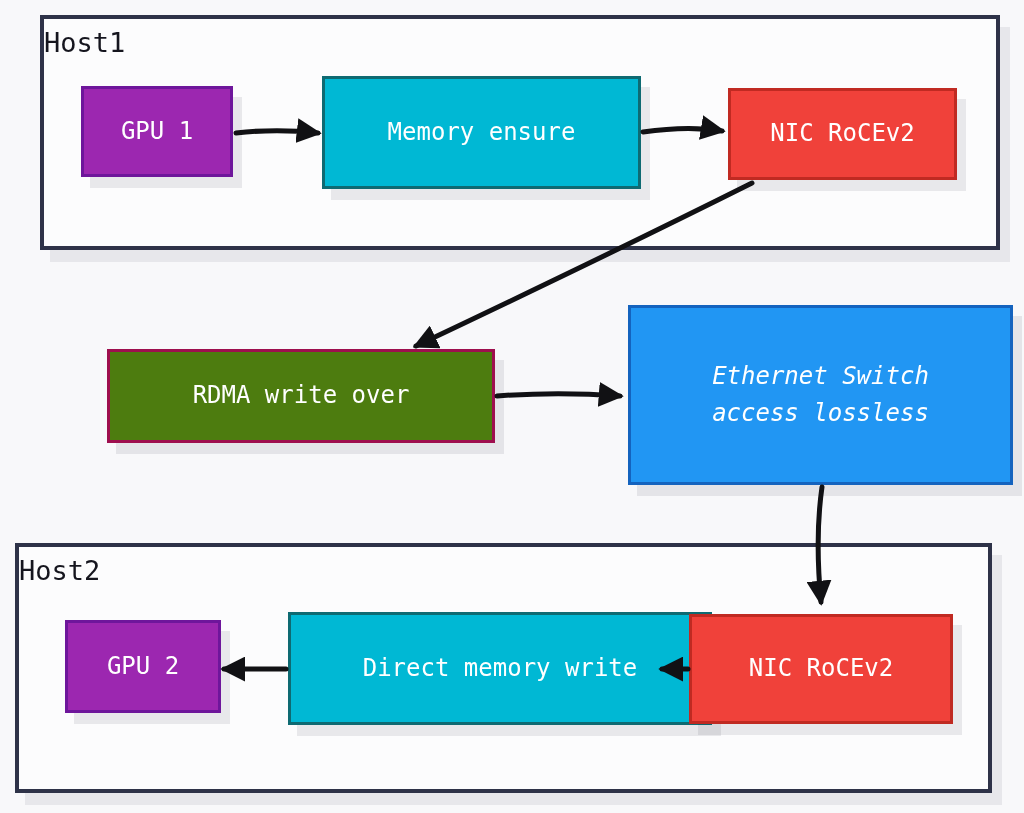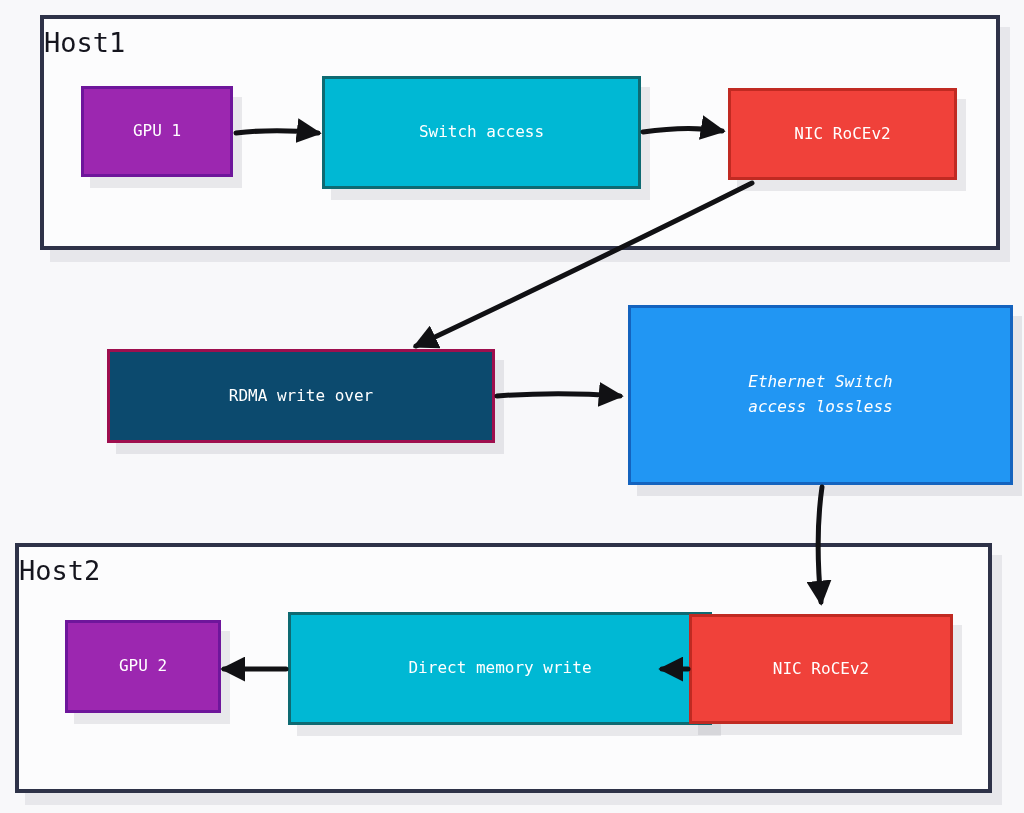--- a/index.html
+++ b/index.html
@@ -25,21 +25,21 @@
     letter-spacing:0px;
   }
   #host1{left:40px;top:15px;width:960px;height:235px;}
   #host2{left:15px;top:543px;width:977px;height:250px;}
 
   .node{
     position:absolute;box-sizing:border-box;
     border:3px solid;
     display:flex;align-items:center;justify-content:center;
     color:#FFFFFF;
-    font-size:16px;
+    font-size:24px;
     text-align:center;
     box-shadow:9px 11px 0 rgba(34,36,58,0.09);
     z-index:2;
     line-height:1.55;
   }
   #gpu1        {left:81px; top:86px; width:152px;height:91px;}
   #memaccess   {left:322px;top:76px; width:319px;height:113px;}
   #nic1        {left:728px;top:88px; width:229px;height:92px;}
   #rdma        {left:107px;top:349px;width:388px;height:94px;}
   #ethswitch   {left:628px;top:305px;width:385px;height:180px;font-style:italic;}
@@ -69,28 +69,28 @@
 
   <div class="host" id="host2">
     <div class="host-title">Host2</div>
   </div>
 
   <div class="node" id="gpu1" style="background:#9C27B0;border-color:#6E169B">
     <span>GPU 1</span>
   </div>
 
   <div class="node" id="memaccess" style="background:#00B8D4;border-color:#0E6A72">
-    <span>Switch access</span>
+    <span>Memory ensure</span>
   </div>
 
   <div class="node" id="nic1" style="background:#F0413A;border-color:#C02A22">
     <span>NIC RoCEv2</span>
   </div>
 
-  <div class="node" id="rdma" style="background:#0c4a6e;border-color:#9E0F4E">
+  <div class="node" id="rdma" style="background:#4d7c0f;border-color:#9E0F4E">
     <span>RDMA write over</span>
   </div>
 
   <div class="node" id="ethswitch" style="background:#2196F3;border-color:#1463BE">
     <div>
       <div>Ethernet Switch</div>
       <div>access lossless</div>
     </div>
   </div>
 

